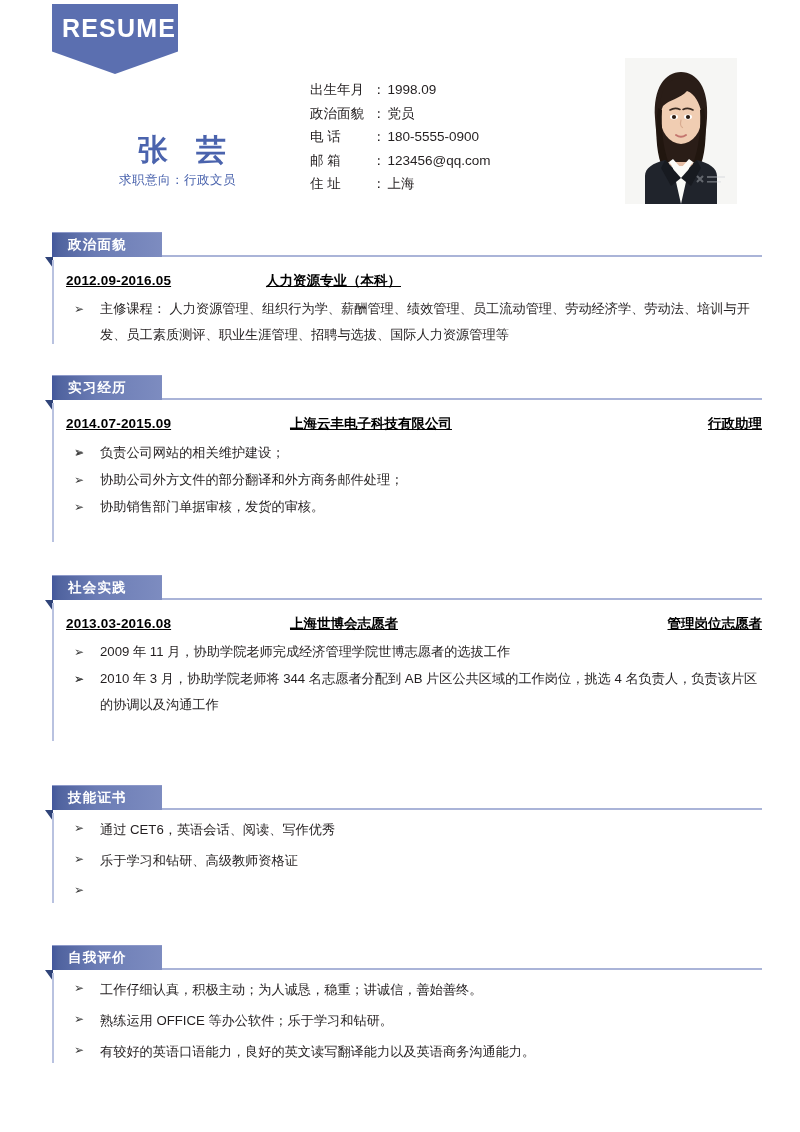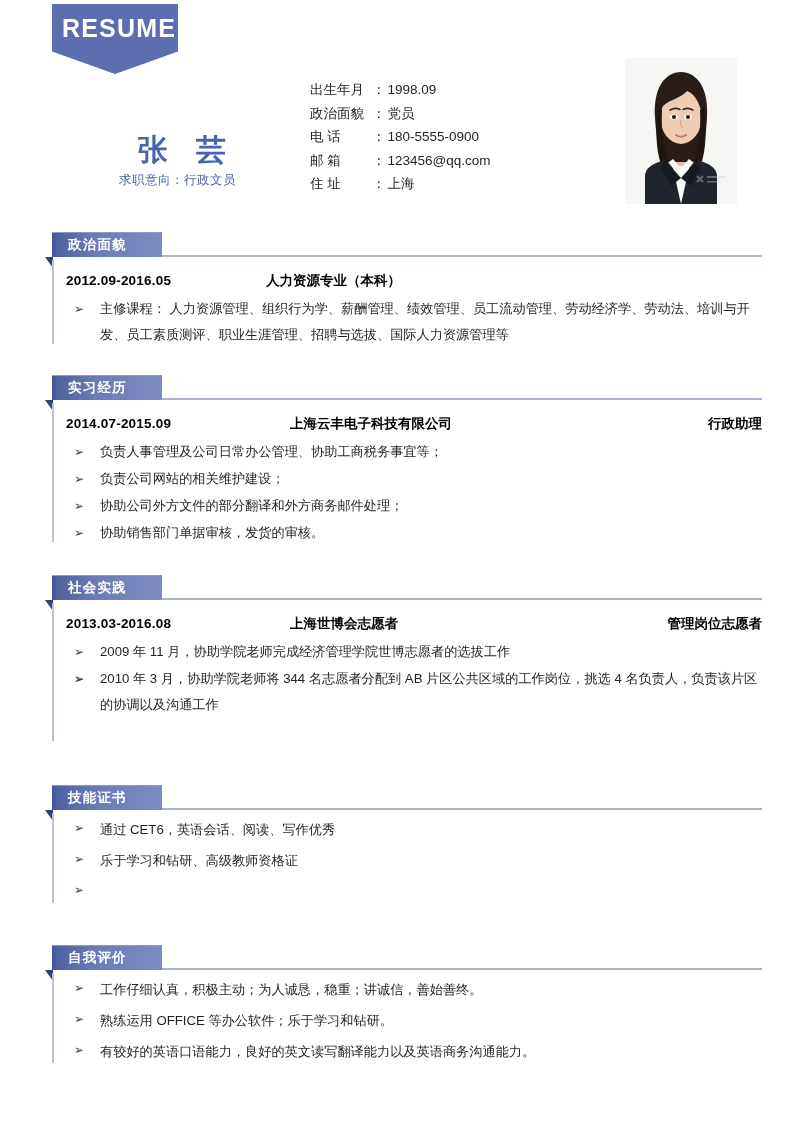--- a/index.html
+++ b/index.html
@@ -81,20 +81,21 @@
   .sec-body { position:relative; padding-left:52px; }
   .vline {
     position:absolute; left:52px; top:0; bottom:0;
     width:1.5px; background:#b9c2e0;
   }
 
   .entry-head {
     display:flex; align-items:baseline;
     font-size:13.5px; font-weight:bold; color:#000;
     padding:12px 38px 4px 14px;
+    text-decoration:underline;
   }
   .entry-head .date { width:200px; letter-spacing:0.2px; }
   .entry-head .org  { flex:1; text-align:left; padding-left:24px; }
   .entry-head .role { text-align:right; white-space:nowrap; }
 
   ul.bullets { list-style:none; padding:2px 40px 0 14px; }
   ul.bullets li {
     position:relative; padding-left:34px;
     font-size:13.2px; line-height:26px; color:#231f20;
     margin-bottom:1px;
@@ -219,21 +220,21 @@
           <div class="sec-notch"></div>
         </div>
         <div class="sec-body">
           <div class="vline" style="height: 139px;"></div>
           <div class="entry-head">
             <div class="date">2014.07-2015.09</div>
             <div class="org">上海云丰电子科技有限公司</div>
             <div class="role">行政助理</div>
           </div>
           <ul class="bullets">
-            <li><span class="arrow">➢</span><span>负责人事管理及公司日常办公管理、协助工商税务事宜等；</span></li>
+            <li><span class="arrow">➢</span></li>
             <li><span class="arrow">➢</span><span>负责公司网站的相关维护建设；</span></li>
             <li><span class="arrow">➢</span><span>协助公司外方文件的部分翻译和外方商务邮件处理；</span></li>
             <li><span class="arrow">➢</span><span>协助销售部门单据审核，发货的审核。</span></li>
           </ul>
         </div>
       </div>
       <div class="section" style="top: 575px;">
         <div class="sec-head">
           <div class="sec-rule" style="left: 60px; right: 38px;"></div>
           <div class="sec-tab">

